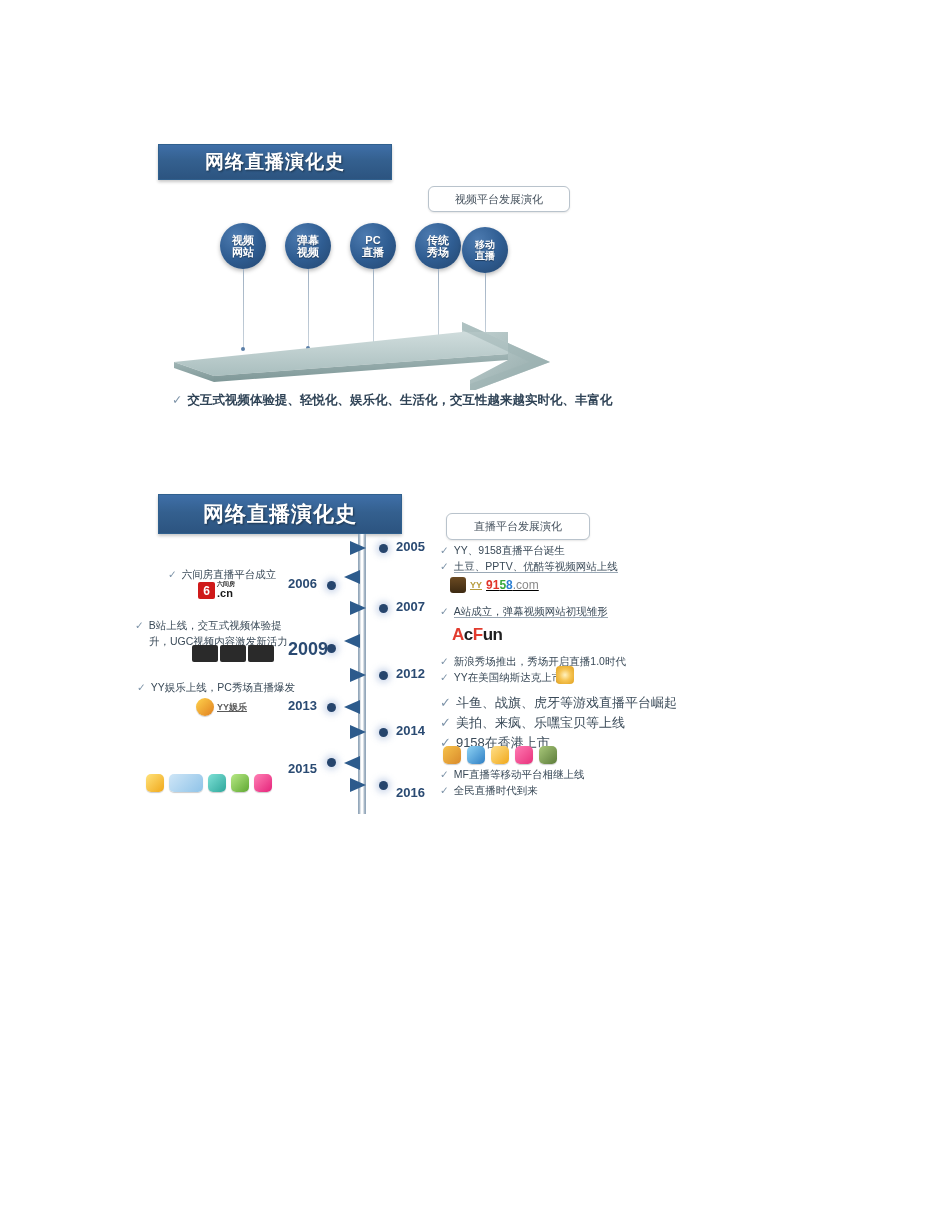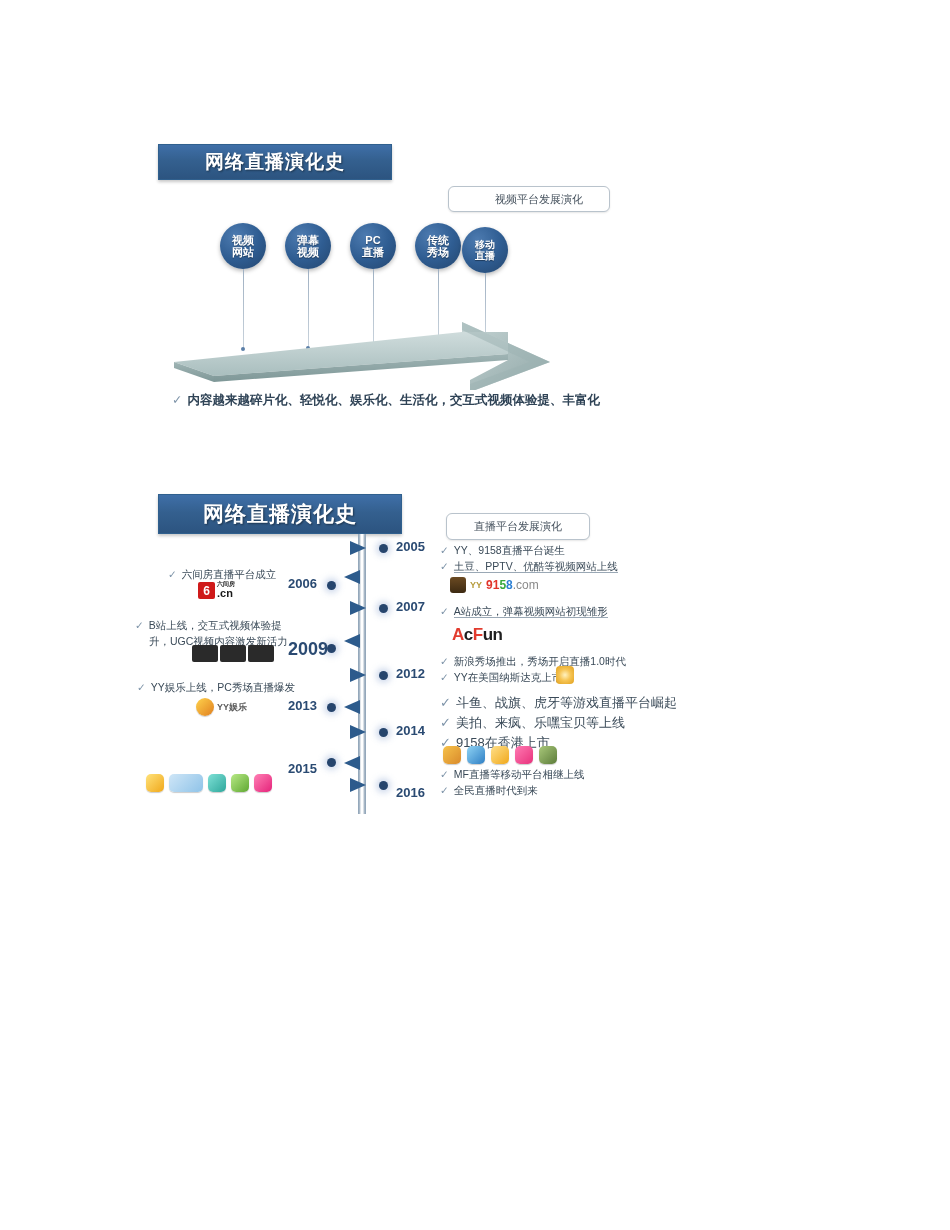--- a/index.html
+++ b/index.html
@@ -72,21 +72,21 @@
   .tri-right{border-top:7px solid transparent;border-bottom:7px solid transparent;border-left:16px solid #2d5b8c;}
   .tri-left{border-top:7px solid transparent;border-bottom:7px solid transparent;border-right:16px solid #2d5b8c;}
 
   .ev{position:absolute;color:#3a4a58;line-height:1.55;}
   .ev .line{white-space:nowrap;display:block;}
   .ev.left{text-align:left;}
   .ul{border-bottom:1px solid #9aa8b5;}
 
   
   .logorow{position:absolute;display:flex;align-items:center;gap:4px;}
-  .lg{display:inline-flex;align-items:center;justify-content:center;}
+  .lg{display:inline-flex;align-items:center;justify-content:center;text-decoration:underline;}
   .lg-6room{display:inline-flex;align-items:center;gap:2px;}
   .lg-6room .sq{
     width:17px;height:17px;background:#cf1a1a;color:#fff;font-weight:bold;
     display:flex;align-items:center;justify-content:center;border-radius:2px;
   }
   .lg-6room .tx{display:flex;flex-direction:column;line-height:.95;}
   .lg-6room .tx b{color:#1a1a1a;font-weight:bold;}
   .lg-6room .tx i{color:#8a8a8a;font-style:normal;}
   .blk{background:#2a2a2a;border-radius:2px;display:inline-block;}
   .acfun{color:#1f1f1f;font-weight:bold;letter-spacing:-.5px;}
@@ -100,21 +100,21 @@
 </style>
 </head>
 <body>
 
 <div class="page">
 
   <div class="banner" style="left:158px;top:144px;width:232px;height:34px;">
     <div class="banner-text" style="font-size:19px;">网络直播演化史</div>
   </div>
 
-  <div class="chip" style="left:448px;top:186px;width:140px;height:24px;padding-left:20px;">
+  <div class="chip" style="left:428px;top:186px;width:140px;height:24px;">
     <span style="font-size:11px;">视频平台发展演化</span>
   </div>
 
   <div class="bubble" style="left:220px;top:223px;width:46px;height:46px;font-size:11px;">
     <span>视频</span>
     <span>网站</span>
   </div>
   <div class="bubble" style="left:285px;top:223px;width:46px;height:46px;font-size:11px;">
     <span>弹幕</span>
     <span>视频</span>
@@ -164,21 +164,21 @@
 
       <polygon points="4,44 44,58 44,64 4,50" fill="url(#gSide)"></polygon>
       <polygon points="44,58 338,36 338,42 44,64" fill="url(#gSide)"></polygon>
 
       <polygon points="292,14 292,4 380,44 300,74 300,62 338,42 338,14" fill="url(#gHead)"></polygon>
       <polygon points="292,4 380,44 300,74 300,66 360,44 292,12" fill="#9db2b2" opacity=".55"></polygon>
     </svg>
   </div>
 
   <div class="caption" style="left:172px;top:392px;font-size:12.5px;">
-    <span class="tick">✓</span><span>内容越来越碎片化、轻悦化、娱乐化、生活化，交互式视频体验提、丰富化</span>
+    <span class="tick">✓</span><span>交互式视频体验提、轻悦化、娱乐化、生活化，交互性越来越实时化、丰富化</span>
   </div>
 
   <div class="banner" style="left:158px;top:494px;width:242px;height:38px;">
     <div class="banner-text" style="font-size:21px;">网络直播演化史</div>
   </div>
 
   <div class="chip" style="left:446px;top:513px;width:142px;height:25px;">
     <span style="font-size:11px;">直播平台发展演化</span>
   </div>
 

